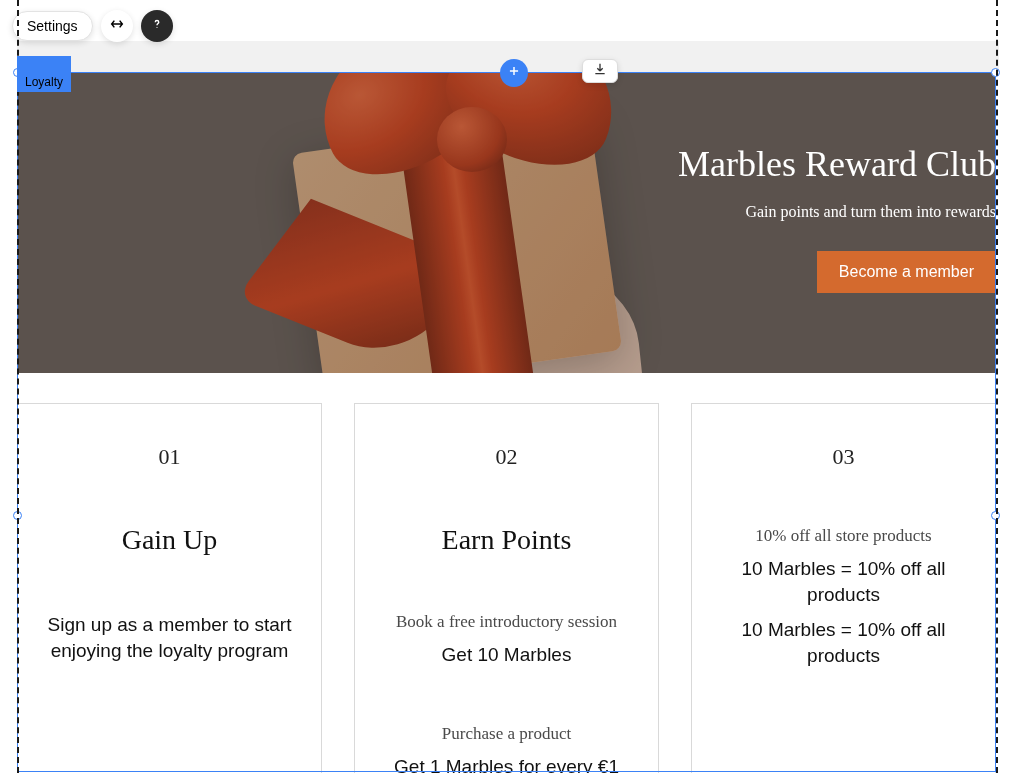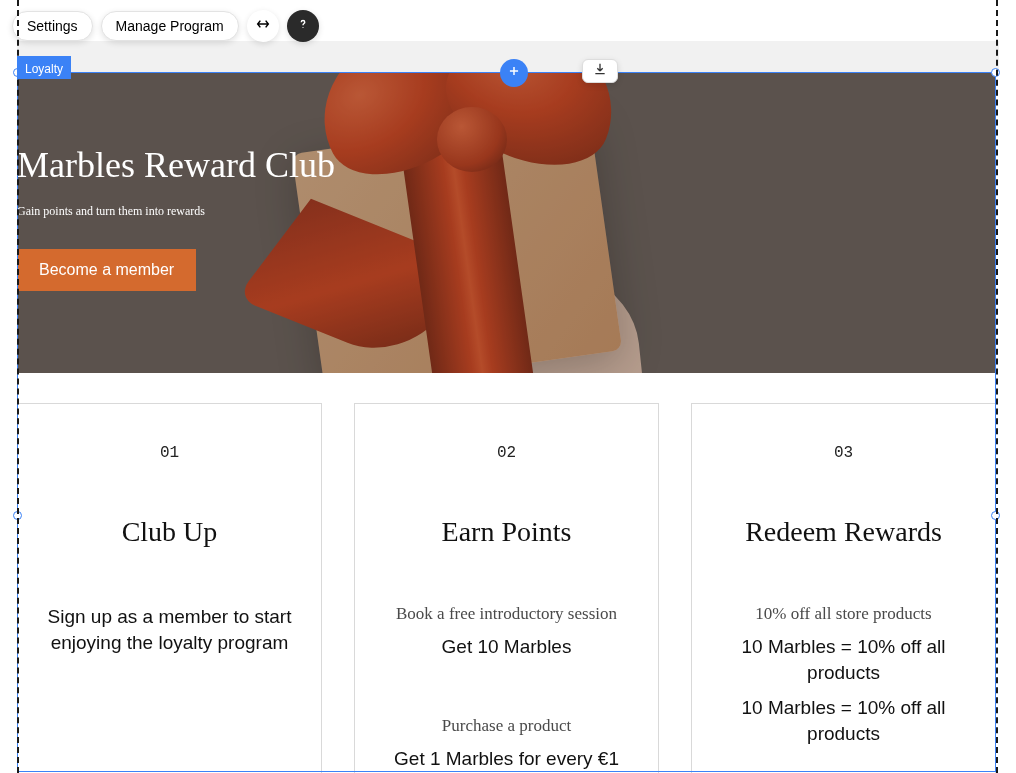--- a/index.html
+++ b/index.html
@@ -44,23 +44,23 @@
     border-left: 2px dashed #1a1a1a;
     z-index: 60;
   }
   .dashed-left { left: 17px; }
   .dashed-right { left: 996px; }
 
   .selection-label {
     position: absolute;
     top: 56px; left: 17px;
     background: #3b82f6;
-    color: #ffffff;
+    color: #000000;
     font-size: 12px;
-    padding: 6px 8px 3px 8px;
+    padding: 19px 8px 3px 8px;
     z-index: 70;
     font-family: Arial, sans-serif;
   }
 
   .selection-box {
     position: absolute;
     top: 72px; left: 17px;
     width: 979px; height: 700px;
     border: 1px solid #3b82f6;
     z-index: 40;
@@ -104,21 +104,21 @@
     z-index: 75;
     pointer-events: auto;
   }
   .sel-circle-dl svg { width: 16px; height: 16px; stroke: #333; }
 
   .hero {
     position: absolute;
     top: 72px; left: 17px;
     width: 979px; height: 301px;
     overflow: hidden;
-    display: flex; flex-direction: column; align-items: flex-start; justify-content: center;
+    display: flex; flex-direction: column; align-items: flex-end; justify-content: center;
     color: #fff;
     text-align: center;
   }
   .hero-bg {
     position: absolute; inset: 0;
     background: #8a7e78;
     z-index: 0;
   }
   .hero-bg::after {
     content: "";
@@ -184,21 +184,21 @@
 
   .hero h1, .hero p, .hero .cta { position: relative; z-index: 10; }
   .hero h1 {
     font-family: Georgia, 'Times New Roman', serif;
     font-weight: 400;
     font-size: 36px;
     margin-top: -10px;
   }
   .hero p {
     font-family: Georgia, 'Times New Roman', serif;
-    font-size: 12px;
+    font-size: 16px;
     margin-top: 18px;
   }
   .cta {
     margin-top: 30px;
     background: #d46a2e;
     color: #fff;
     border: none;
     padding: 12px 22px;
     font-size: 16px;
     cursor: pointer;
@@ -212,22 +212,22 @@
     padding: 0;
   }
   .card {
     flex: 1 1 0;
     border: 1px solid #d9d9d9;
     padding: 40px 28px 40px;
     text-align: center;
     min-height: 370px;
   }
   .card .num {
-    font-family: Liberation Mono, monospace;
-    font-size: 16px;
+    font-family: Liberation Serif, serif;
+    font-size: 22px;
     color: #222;
   }
   .card h2 {
     font-family: Georgia, 'Times New Roman', serif;
     font-weight: 400;
     font-size: 28px;
     margin-top: 54px;
     color: #111;
   }
   .card .lead {
@@ -251,21 +251,20 @@
     color: #111;
     margin-top: 56px;
     line-height: 1.35;
   }
 </style>
 </head>
 <body>
 
 <div class="topbar">
   <div class="pill">Settings</div>
-  <div class="pill">Manage Program</div>
   <div class="circle-btn circle-light">
     <span>
       <svg width="16" height="16" viewBox="0 0 24 24" fill="none" stroke="currentColor" stroke-width="2.2">
           <path d="M8 7l-4 5 4 5M16 7l4 5-4 5M4 12h16"></path>
         </svg>
     </span>
   </div>
   <div class="circle-btn circle-dark">
     <span>
       <svg width="14" height="14" viewBox="0 0 24 24" fill="none" stroke="currentColor" stroke-width="2.4">
@@ -315,31 +314,30 @@
   <div class="hand"></div>
   <div class="hero-overlay"></div>
   <h1>Marbles Reward Club</h1>
   <p>Gain points and turn them into rewards</p>
   <button class="cta">Become a member</button>
 </div>
 
 <div class="cards">
   <div class="card">
     <div class="num">01</div>
-    <h2>Club Up</h2>
+    <h2>Gain Up</h2>
     <div class="signup-text">Sign up as a member to start enjoying the loyalty program</div>
   </div>
   <div class="card">
     <div class="num">02</div>
     <h2>Earn Points</h2>
     <div class="lead">Book a free introductory session</div>
     <div class="strong">Get 10 Marbles</div>
     <div class="lead block2">Purchase a product</div>
     <div class="strong">Get 1 Marbles for every €1 spent</div>
   </div>
   <div class="card">
     <div class="num">03</div>
-    <h2>Redeem Rewards</h2>
     <div class="lead">10% off all store products</div>
     <div class="strong">10 Marbles = 10% off all products</div>
     <div class="strong">10 Marbles = 10% off all products</div>
   </div>
 </div>
 
 </body></html>

